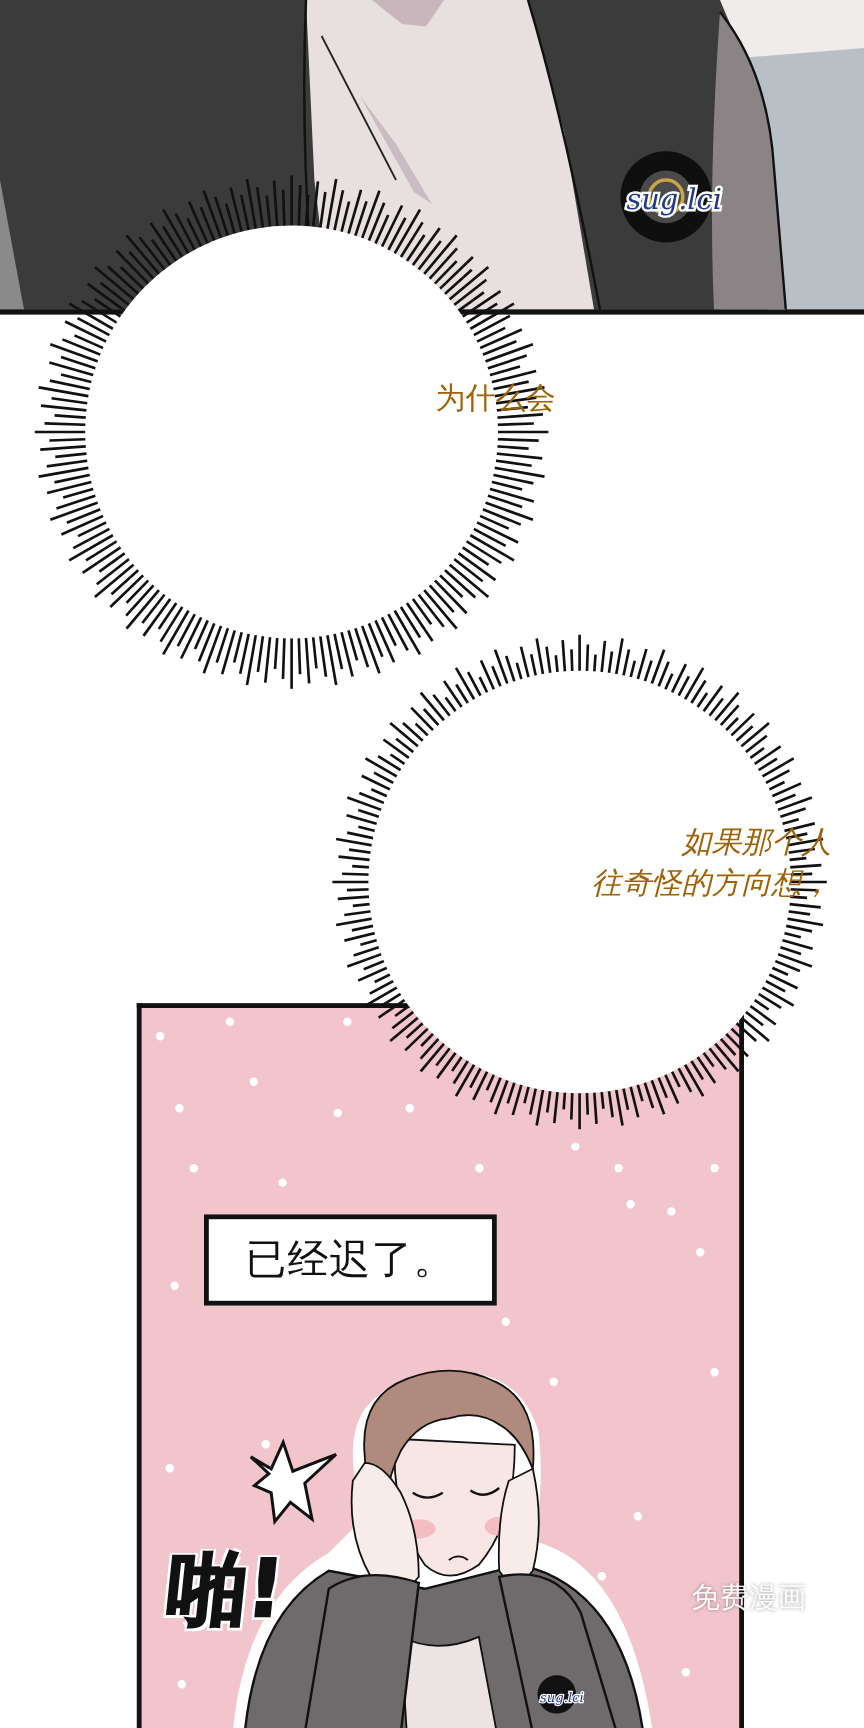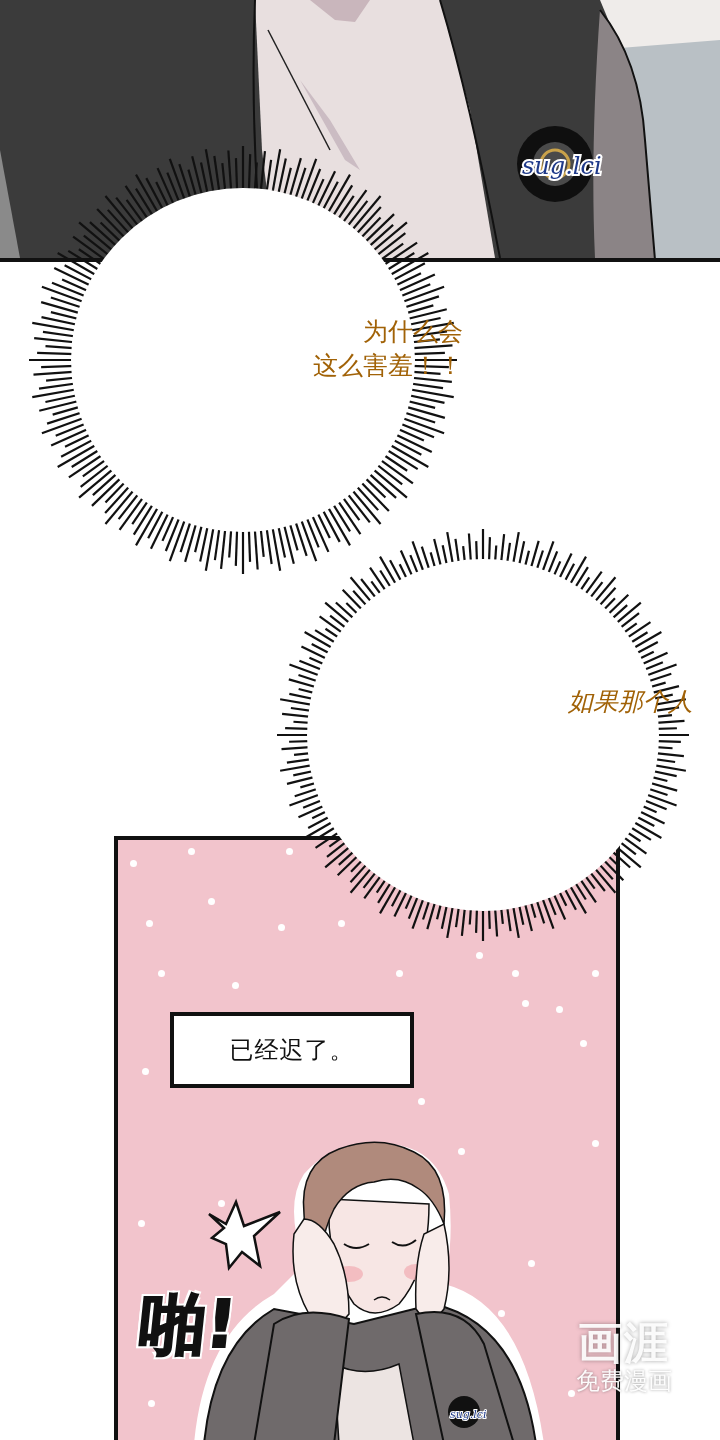--- a/index.html
+++ b/index.html
@@ -8,21 +8,21 @@
   
   #top-panel { left:0; top:0; width:720px; height:258px; background:#3a3a3a; overflow:hidden; border-bottom:4px solid #111; }
   #top-panel svg { position:absolute; left:0; top:0; }
   
   .burst { position:absolute; }
   .burst-text { position:absolute; text-align:right; color:#a16207; font-size:25px; line-height:34px; font-weight:500; font-family:"DejaVu Sans", sans-serif; white-space:nowrap; }
   
   #pink-panel { left:114px; top:836px; width:498px; height:620px; background:#f2c4cc; border:4px solid #111; border-bottom:none; overflow:hidden; }
   .dot { position:absolute; width:7px; height:7px; border-radius:50%; background:#ffffff; }
   #caption-box { left:170px; top:1012px; width:236px; height:68px; background:#fff; border:4px solid #111; display:flex; align-items:center; justify-content:center; }
-  #caption-text { font-size:24px; color:#111; font-family:"DejaVu Sans", sans-serif; letter-spacing:1px; }
+  #caption-text { font-size:34px; color:#111; font-family:"DejaVu Sans", sans-serif; letter-spacing:1px; }
   #watermark { left:560px; top:1318px; width:128px; color:#fff; text-align:center; }
   #wm-logo { font-size:44px; font-weight:bold; letter-spacing:2px; line-height:50px; color:rgba(255,255,255,0.92); text-shadow:0 0 4px rgba(0,0,0,0.35); font-family:"DejaVu Sans", sans-serif; }
   #wm-sub { font-size:24px; line-height:26px; color:rgba(255,255,255,0.95); text-shadow:0 0 3px rgba(0,0,0,0.4); font-family:"DejaVu Sans", sans-serif; }
   #sfx { left:140px; top:1280px; font-size:66px; font-weight:900; color:#111; font-family:"DejaVu Sans", sans-serif; -webkit-text-stroke:2px #111; text-shadow:0 0 0 #fff, 3px 3px 0 #fff, -3px -3px 0 #fff, 3px -3px 0 #fff, -3px 3px 0 #fff; transform:skewX(-6deg); }
 </style>
 </head>
 <body>
 
 <div id="top-panel" class="abs">
   <svg width="720" height="258" viewBox="0 0 720 258">
@@ -233,21 +233,20 @@
         <line x1="377.5692404819533" y1="192.21629157329113" x2="430.74885914461254" y2="182.83928997927688"></line>
         <line x1="378.44289099865125" y1="197.73230384638947" x2="423.99522216076343" y2="191.33034120222644"></line>
         <line x1="379.12350325892373" y1="203.27544587717531" x2="416.91533528291814" y2="199.30336427300443"></line>
         <line x1="379.6102480415719" y1="208.8389642009399" x2="429.4884505545631" y2="205.3511405137336"></line>
         <line x1="379.9025323230553" y1="214.41608052759986" x2="421.87694705785736" y2="212.95030166609484"></line>
       </g>
     <circle cx="220" cy="220" r="172" fill="#fff"></circle>
   </svg>
   <div class="burst-text" style="left:0; top:175px; width:440px;">
     <div>为什么会</div>
-    <div style="margin-left:-20px;">这么害羞！！</div>
   </div>
 </div>
 
 <div id="pink-panel" class="abs">
   <div id="dots">
       <div class="dot" style="left: 12px; top: 20px;"></div>
       <div class="dot" style="left: 70px; top: 8px;"></div>
       <div class="dot" style="left: 168px; top: 8px;"></div>
       <div class="dot" style="left: 90px; top: 58px;"></div>
       <div class="dot" style="left: 28px; top: 80px;"></div>
@@ -493,19 +492,19 @@
         <line x1="373.47808700002656" y1="181.17440250728956" x2="412.8703971205149" y2="174.22847540061235"></line>
         <line x1="374.38449941110065" y1="186.89726524062905" x2="406.0730776108309" y2="182.44372600990695"></line>
         <line x1="375.09063463113336" y1="192.64827509756938" x2="398.9591601199719" y2="190.13959197914568"></line>
         <line x1="375.59563234313083" y1="198.42042535847514" x2="411.5079381524845" y2="195.9091923036866"></line>
         <line x1="375.8988772851699" y1="204.20668354738487" x2="403.8818204417046" y2="203.22949763971485"></line>
       </g>
     <circle cx="210" cy="210" r="176" fill="#fff"></circle>
   </svg>
   <div class="burst-text" style="left:0; top:160px; width:420px;">
     <div style="margin-left:10px;">如果那个人</div>
+    <div style="margin-left:5px;">往奇怪的方向想，</div>
   </div>
 </div>
 
 <div id="watermark" class="abs">
-  <div id="wm-logo">画涯</div>
   <div id="wm-sub">免费漫画</div>
 </div>
 
 </body></html>

